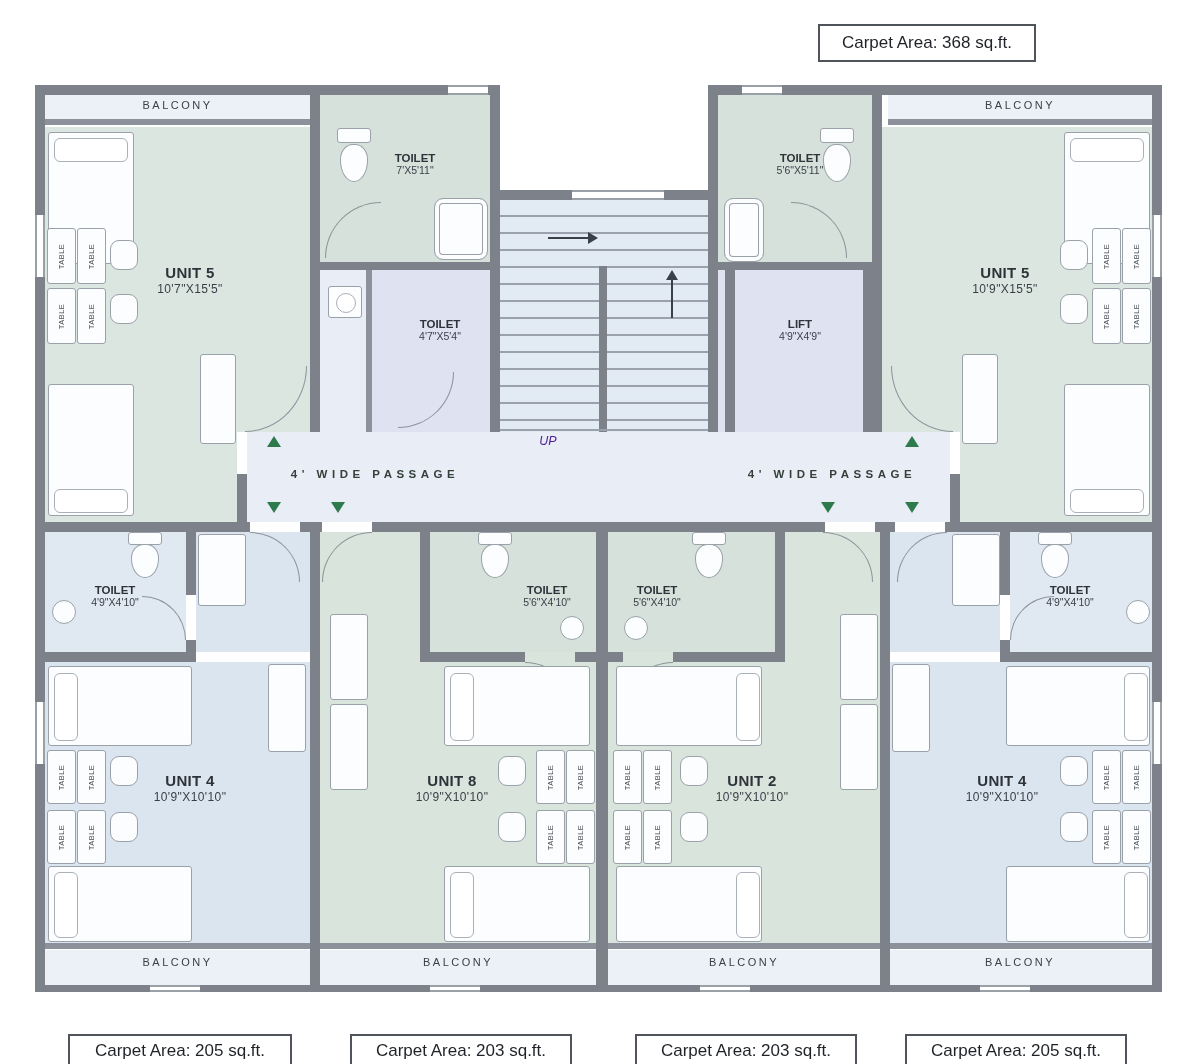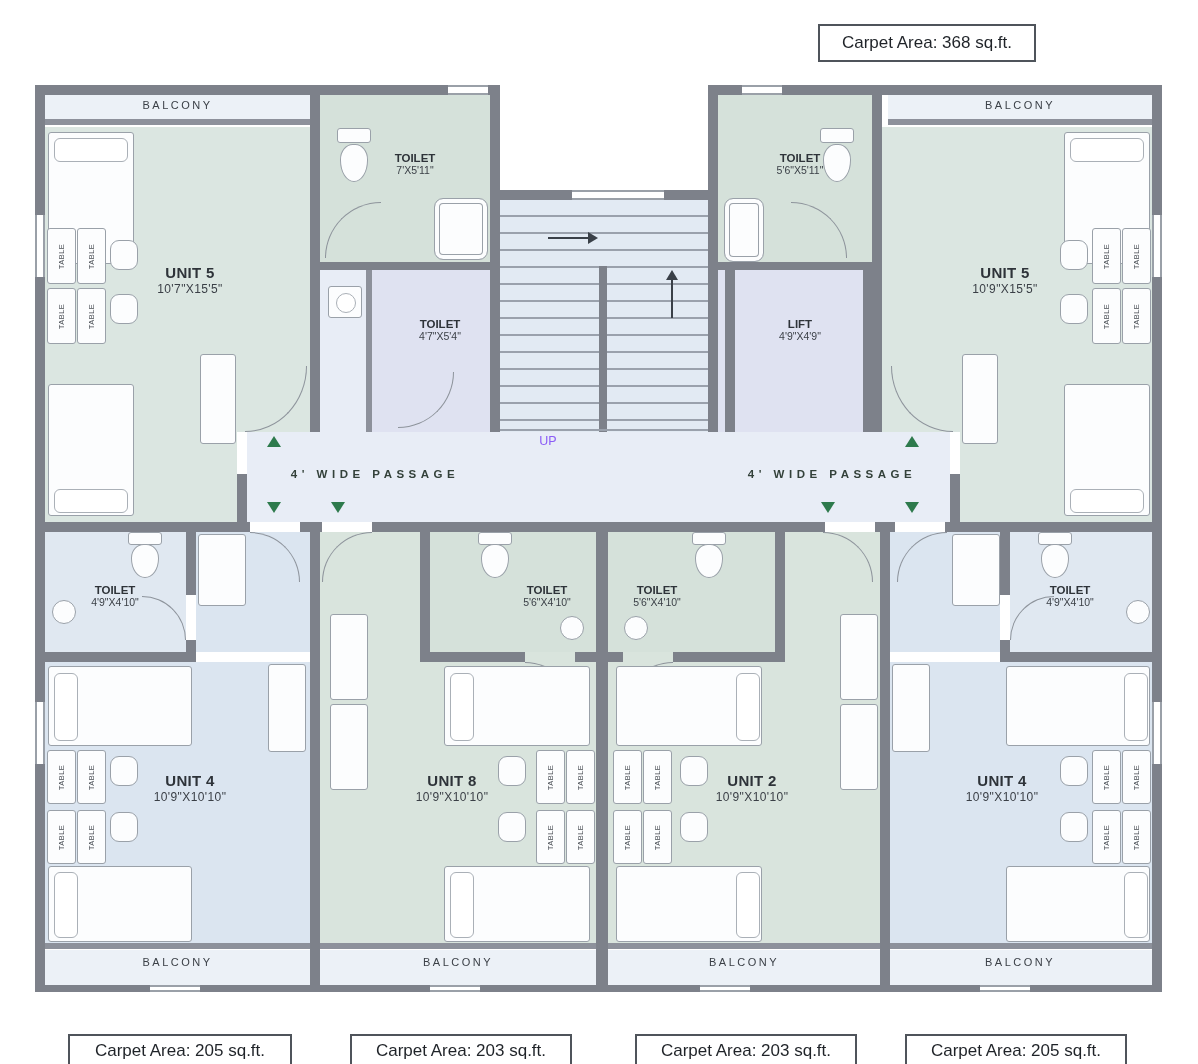--- a/index.html
+++ b/index.html
@@ -32,21 +32,21 @@
   .arc-bl{border-left:1.6px solid #8d939b;border-bottom:1.6px solid #8d939b;border-bottom-left-radius:100%;}
   .arc-tl{border-left:1.6px solid #8d939b;border-top:1.6px solid #8d939b;border-top-left-radius:100%;}
   .arc-tr{border-right:1.6px solid #8d939b;border-top:1.6px solid #8d939b;border-top-right-radius:100%;}
   .rlabel{position:absolute;text-align:center;z-index:7;color:#2e3339;}
   .rname{font-weight:700;font-size:15px;letter-spacing:.3px;}
   .rdims{font-size:12px;margin-top:1px;letter-spacing:.4px;color:#3a3f46;}
   .sname{font-weight:700;font-size:11.5px;}
   .sdims{font-size:10.5px;color:#3a3f46;}
   .balc{font-size:11px;letter-spacing:2.5px;color:#3b4047;}
   .ptext{position:absolute;z-index:7;font-size:11.5px;letter-spacing:4.5px;font-weight:600;color:#33413a;text-align:center;}
-  .up{position:absolute;z-index:7;font-size:12.5px;color:#8b5cf6;text-align:center;}
+  .up{position:absolute;z-index:7;font-size:12.5px;color:#4c1d95;text-align:center;font-style:italic;}
   .carpet{position:absolute;display:flex;align-items:center;justify-content:center;background:#fff;border:2px solid #4f545b;font-size:17px;color:#1f2328;z-index:7;}
   .tu{position:absolute;width:0;height:0;border-left:7px solid transparent;border-right:7px solid transparent;border-bottom:11px solid #2d7a4c;z-index:7;}
   .td{position:absolute;width:0;height:0;border-left:7px solid transparent;border-right:7px solid transparent;border-top:11px solid #2d7a4c;z-index:7;}
   .aline{position:absolute;background:#3a4048;z-index:6;}
   .ar{position:absolute;width:0;height:0;z-index:6;}
   .rail{position:absolute;background:#7d818a;z-index:6;}
 </style>
 </head>
 <body>
 

